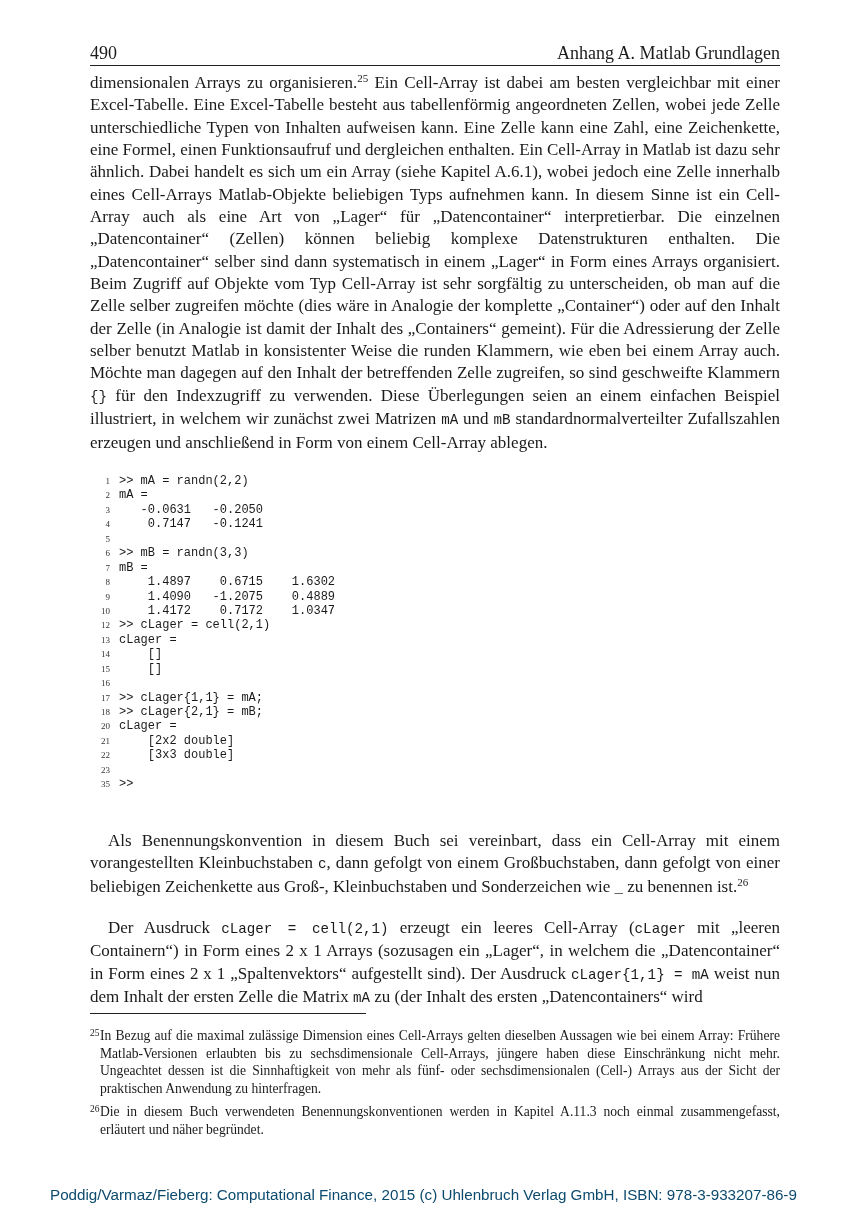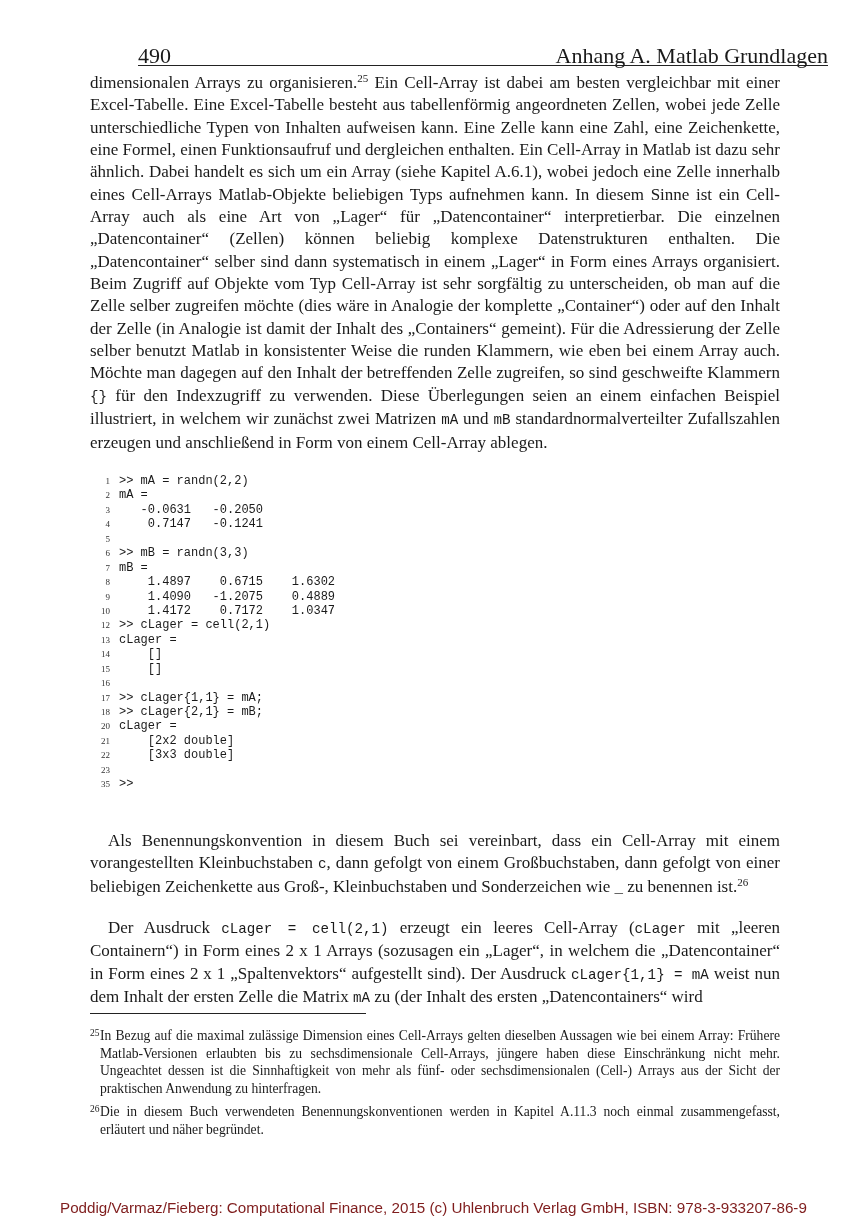--- a/index.html
+++ b/index.html
@@ -1,38 +1,38 @@
 <!DOCTYPE html>
 <html><head>
 <meta charset="utf-8">
 <style>
   html, body { margin: 0; padding: 0; background: #ffffff; }
   body { width: 867px; height: 1227px; position: relative; overflow: hidden; color: #1a1a1a; }
   .serif { font-family: "Liberation Serif", "DejaVu Serif", serif; }
-  .header { position: absolute; left: 90px; top: 41px; width: 690px; height: 24px; border-bottom: 1px solid #222; font-size: 22px; margin-left: 48px; }
+  .header { position: absolute; left: 90px; top: 41px; width: 690px; height: 24px; border-bottom: 1px solid #222; font-size: 18px; }
   .header .pageno { position: absolute; left: 0; top: 2px; }
   .header .running { position: absolute; right: 0; top: 2px; }
   .body-block { position: absolute; left: 90px; width: 690px; font-size: 17px; line-height: 22.35px; text-align: justify; }
   .p1 { top: 72px; }
   .p1 p, .p2 p, .p3 p { margin: 0; }
   sup { font-size: 11px; line-height: 0; vertical-align: 6px; }
   .code { font-family: "Liberation Mono", "DejaVu Sans Mono", monospace; font-size: 14.2px; }
   .listing { position: absolute; left: 90px; top: 474px; width: 400px; }
   .lrow { position: relative; height: 14.45px; line-height: 14.45px; font-size: 10.8px; white-space: pre; }
   .lnum { position: absolute; left: 0; width: 20px; text-align: right; font-family: "Liberation Serif", serif; font-size: 9px; color: #333; }
   .lcode { position: absolute; left: 29px; font-family: "Liberation Mono", "DejaVu Sans Mono", monospace; font-size: 12px; }
   .p2 { top: 830px; text-indent: 18px; }
   .p3 { top: 917px; text-indent: 18px; }
   .fnrule { position: absolute; left: 90px; top: 1013px; width: 276px; height: 1px; background: #222; }
   .footnote { position: absolute; left: 90px; width: 690px; font-size: 13.6px; line-height: 17.6px; }
   .footnote .fnnum { position: absolute; left: 0; top: -2px; font-size: 9.5px; }
   .footnote .fntext { margin-left: 10px; text-align: justify; }
   .fn25 { top: 1027px; }
   .fn26 { top: 1103px; }
-  .watermark { position: absolute; left: 60px; top: 1186px; font-family: "Liberation Sans", "DejaVu Sans", sans-serif; font-size: 15.2px; color: #7f1d1d; white-space: nowrap; margin-top: 13px; }
+  .watermark { position: absolute; left: 50px; top: 1186px; font-family: "Liberation Sans", "DejaVu Sans", sans-serif; font-size: 15.2px; color: #0c4a6e; white-space: nowrap; }
 </style>
 </head>
 <body>
 
 <div class="header serif">
   <span class="pageno">490</span>
   <span class="running">Anhang A.  Matlab Grundlagen</span>
 </div>
 
 <div class="body-block p1 serif">

